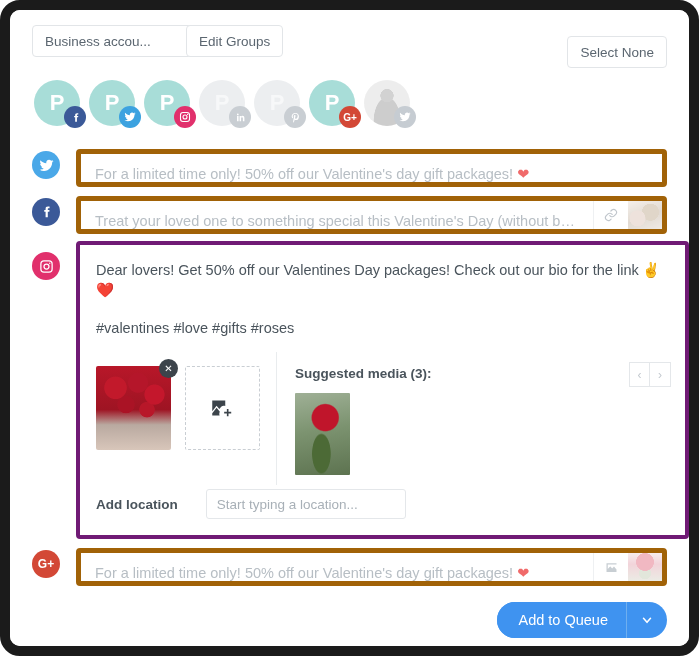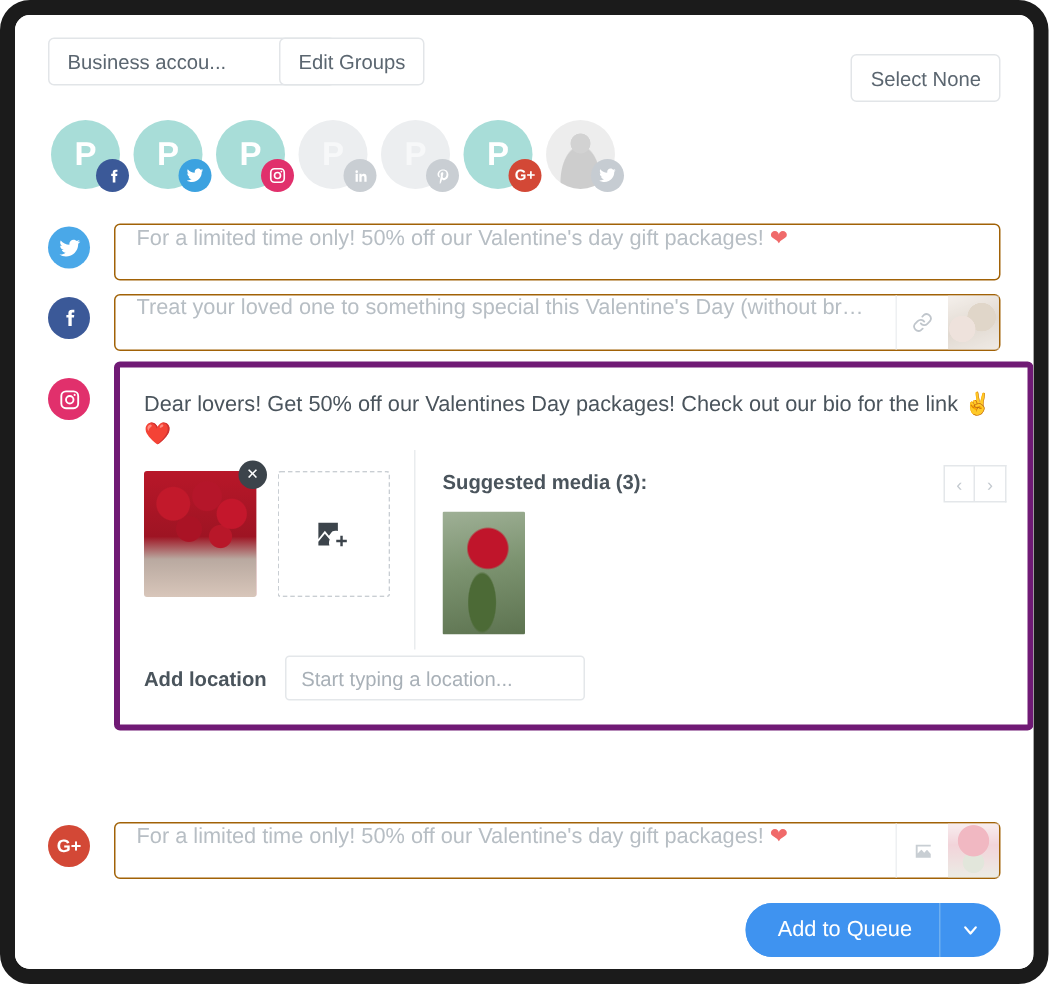--- a/index.html
+++ b/index.html
@@ -169,25 +169,25 @@
   .ic-twitter   { background: #4aa8e8; }
   .ic-facebook  { background: #3b5998; }
   .ic-instagram { background: #e1306c; }
   .ic-googleplus{ background: #d34836; }
 
   .field {
     position: absolute;
     left: 44px;
     right: 0;
     box-sizing: border-box;
-    border: 1px solid #a16207;
+    border: 5px solid #a16207;
     border-radius: 4px;
     background: #ffffff;
     display: flex;
-    align-items: flex-start;
+    align-items: flex-end;
   }
   .field-text {
     flex: 1 1 auto;
     padding: 0 14px;
     font-size: 14.5px;
     color: #b7bec4;
     font-family: "Liberation Sans", sans-serif;
     white-space: nowrap;
     overflow: hidden;
     text-overflow: ellipsis;
@@ -339,21 +339,21 @@
     justify-content: center;
     cursor: pointer;
     font-family: "Liberation Sans", sans-serif;
   }
   .nav-btn + .nav-btn { border-left: 0; }
 
   .location-row {
     display: flex;
     align-items: center;
     padding: 4px 16px 16px 16px;
-    gap: 12px;
+    gap: 28px;
   }
   .location-label {
     font-size: 13.5px;
     color: #4a545c;
     font-weight: bold;
     white-space: nowrap;
     font-family: "Liberation Sans", sans-serif;
   }
   #location-input {
     width: 200px;
@@ -527,20 +527,21 @@
       <svg width="15" height="15" viewBox="0 0 24 24" fill="none" stroke="#fff" stroke-width="2">
             <rect x="3" y="3" width="18" height="18" rx="5"></rect>
             <circle cx="12" cy="12" r="4"></circle>
             <circle cx="17.2" cy="6.8" r="1.1" fill="#fff" stroke="none"></circle>
           </svg>
     </div>
   </div>
 
   <div id="instagram-card">
     <div class="ig-text">Dear lovers! Get 50% off our Valentines Day packages! Check out our bio for the link ✌️ ❤️</div>
+    <div class="ig-hashtags">#valentines #love #gifts #roses</div>
 
     <div class="media-area">
       <div class="media-left">
         <div class="media-thumb">
           <div class="remove-badge">✕</div>
         </div>
         <div class="add-media">
           <svg width="26" height="26" viewBox="0 0 24 24" fill="#3c444b">
                 <path d="M3 5h12v5.2c-.5-.2-1-.2-1.5-.2-.7 0-1.4.2-2 .5L9.5 13 7 10l-4 5V5zm0 12v-.2l4-5 3 3.6c-.3.6-.5 1.3-.5 2 0 .6.1 1.1.3 1.6H3v-2z"></path>
                 <circle cx="7.2" cy="8" r="1.4"></circle>

